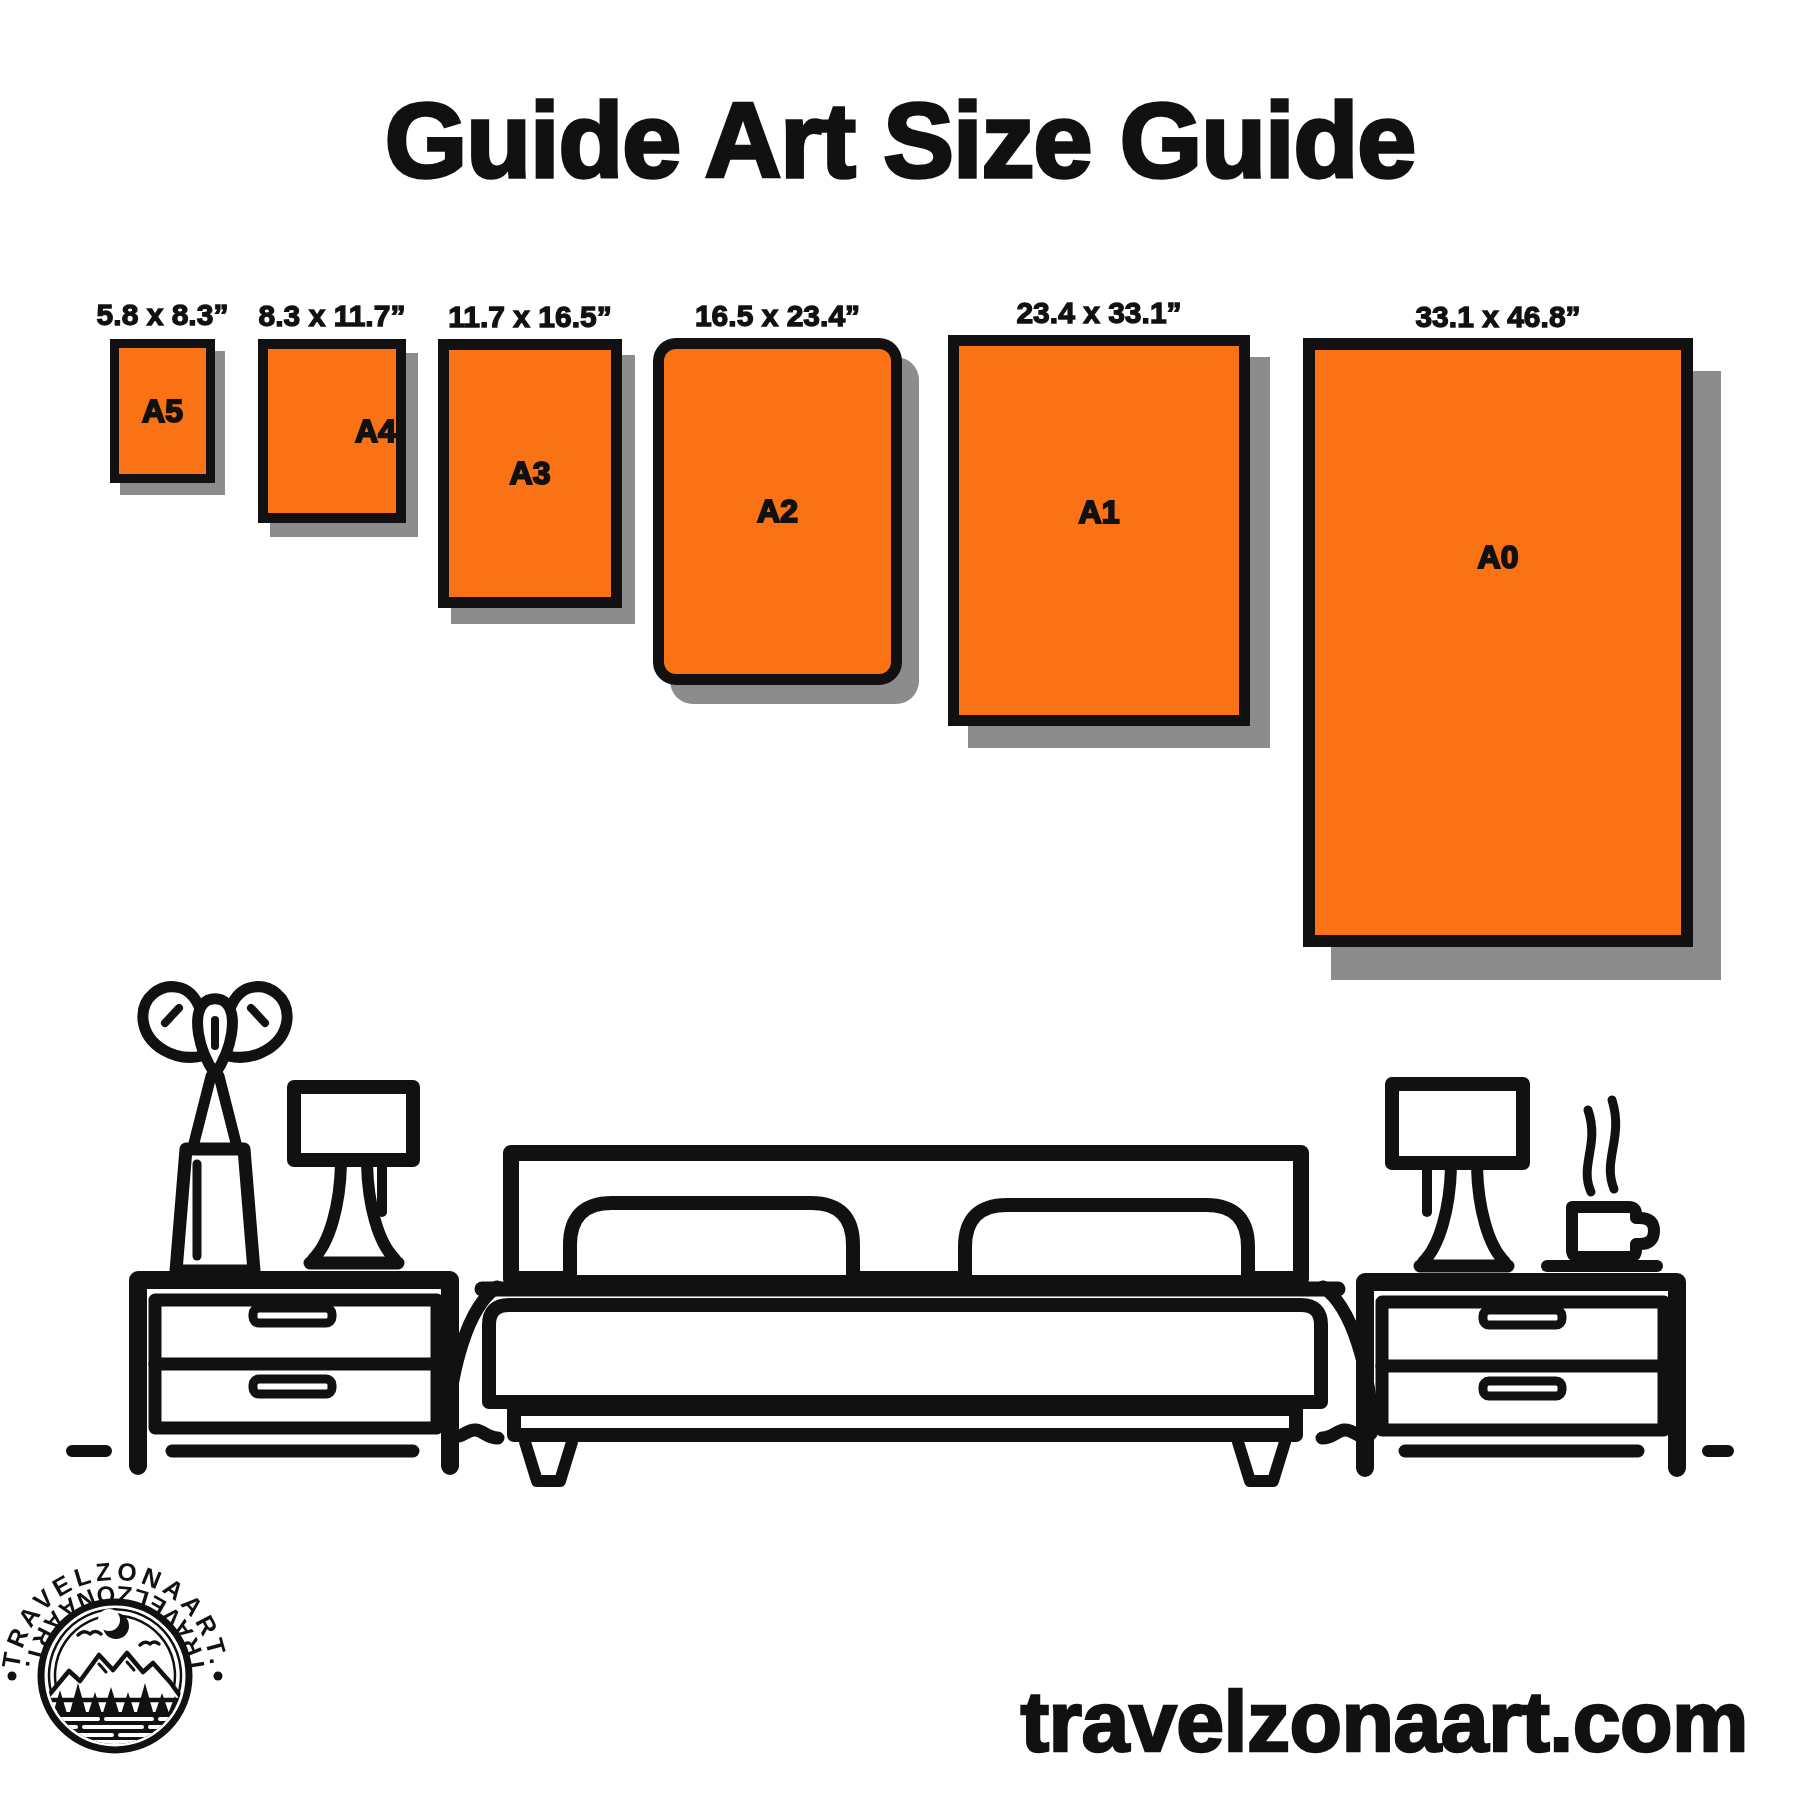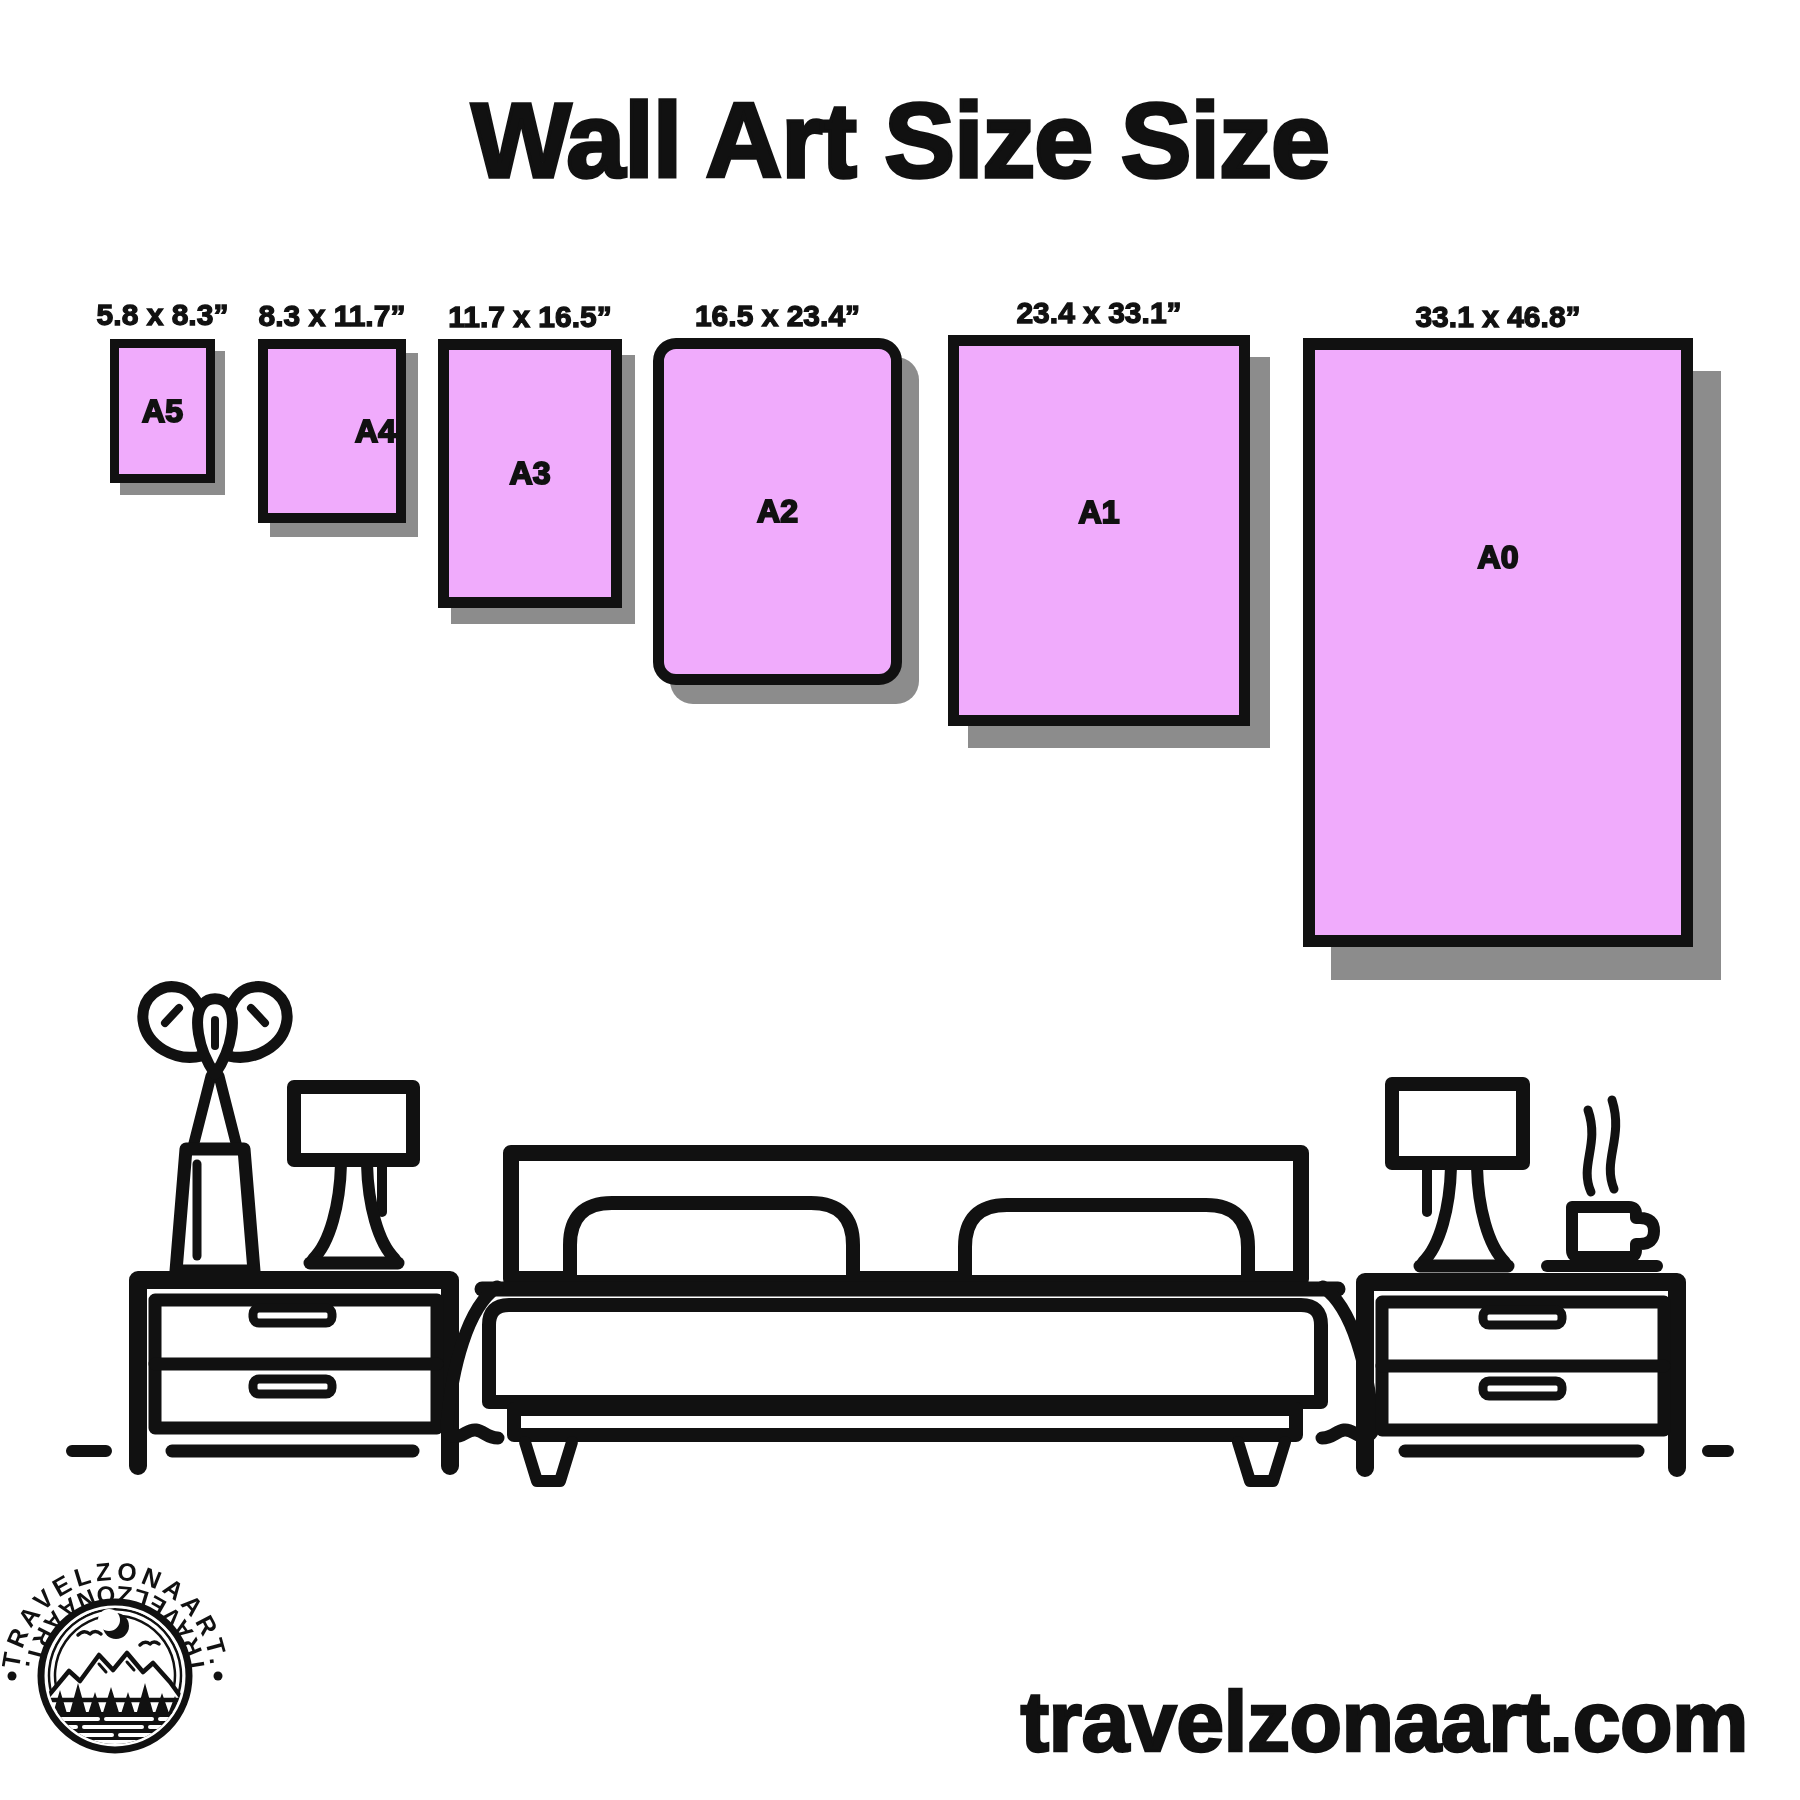--- a/index.html
+++ b/index.html
@@ -22,21 +22,21 @@
   .title{
     position:absolute;top:80px;left:0;width:100%;
     text-align:center;
     font-size:106px;font-weight:bold;letter-spacing:-1px;
     -webkit-text-stroke:3.5px var(--ink);
   }
 
   
   .paper{
     position:absolute;
-    background:#f0abfc;
+    background:#f97316;
     border:11px solid var(--ink);
     display:flex;align-items:center;justify-content:center;
   }
   .paper .code{
     font-size:32px;font-weight:bold;
     -webkit-text-stroke:2px var(--ink);
   }
   .paper .dim{
     position:absolute;
     bottom:calc(100% + 16px);
@@ -70,21 +70,21 @@
     position:absolute;top:1672px;right:52px;
     font-size:86px;font-weight:bold;letter-spacing:-0.5px;
     -webkit-text-stroke:2.5px var(--ink);
   }
 </style>
 </head>
 <body>
 
 <div class="canvas">
 
-  <h1 class="title">Wall Art Size Size</h1>
+  <h1 class="title">Guide Art Size Guide</h1>
 
   <div class="paper a5">
     <div class="dim">5.8 x 8.3”</div>
     <span class="code">A5</span>
   </div>
   <div class="paper a4">
     <div class="dim">8.3 x 11.7”</div>
     <span class="code">A4</span>
   </div>
   <div class="paper a3">

